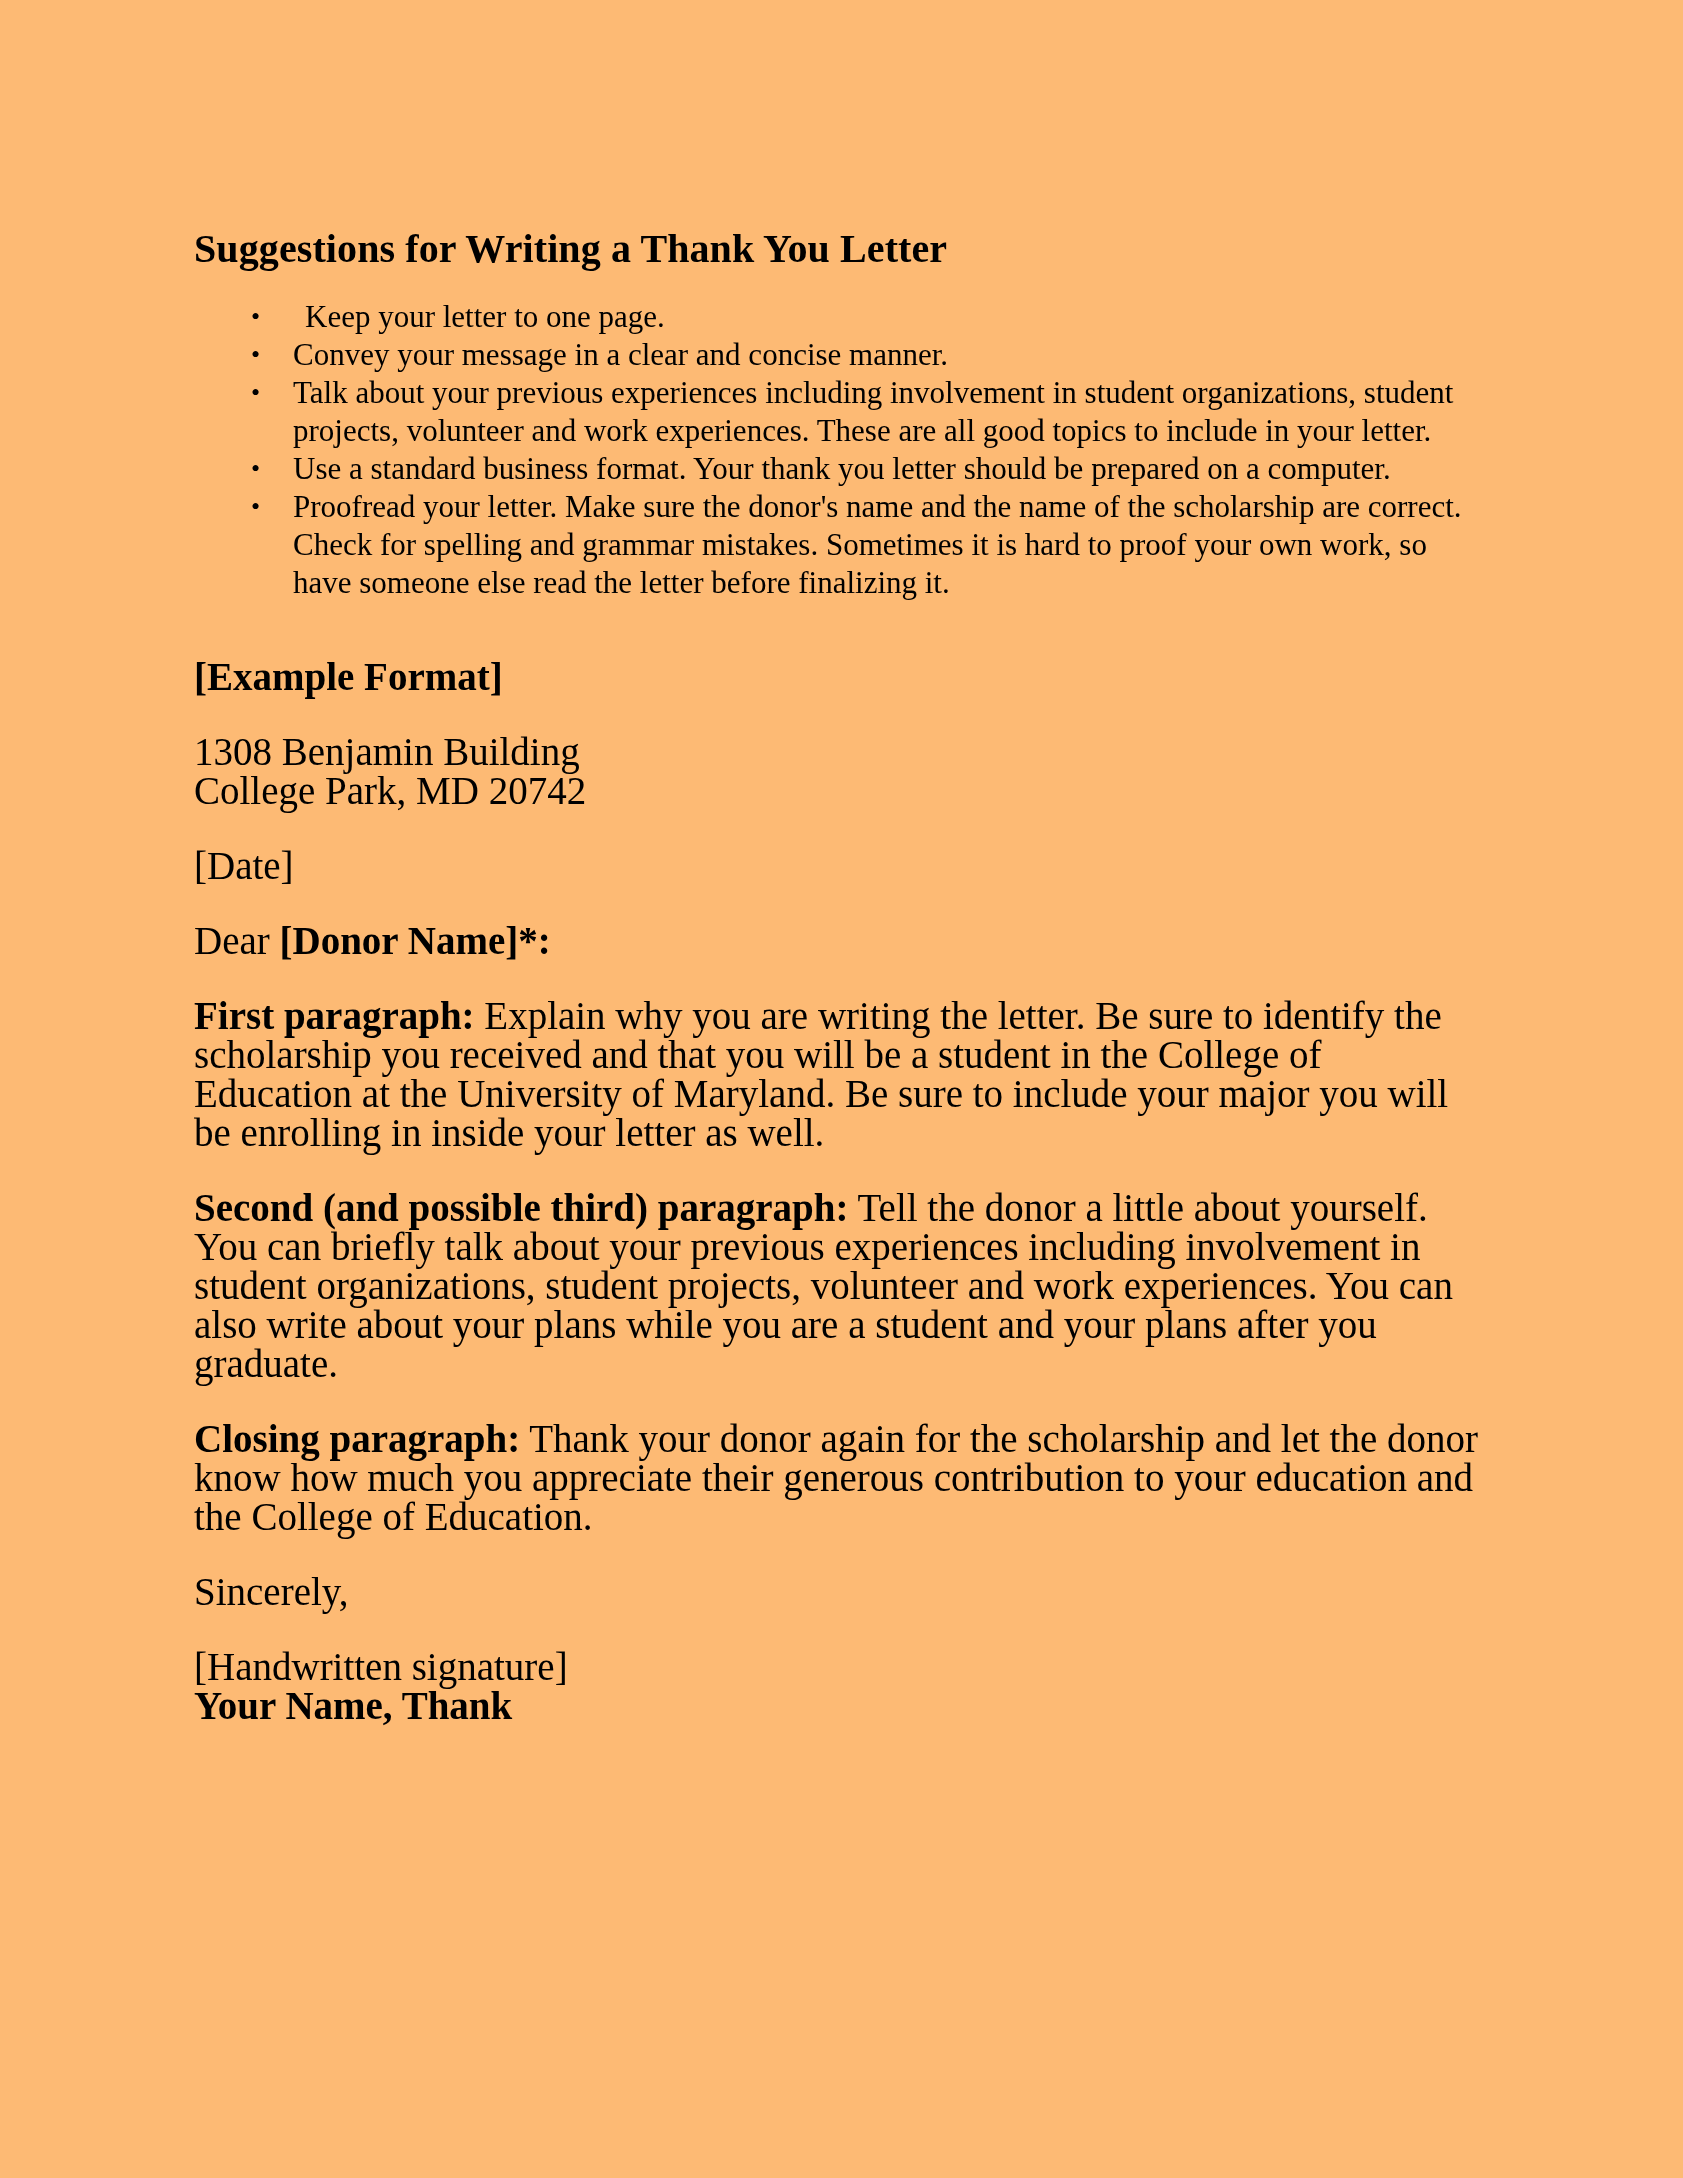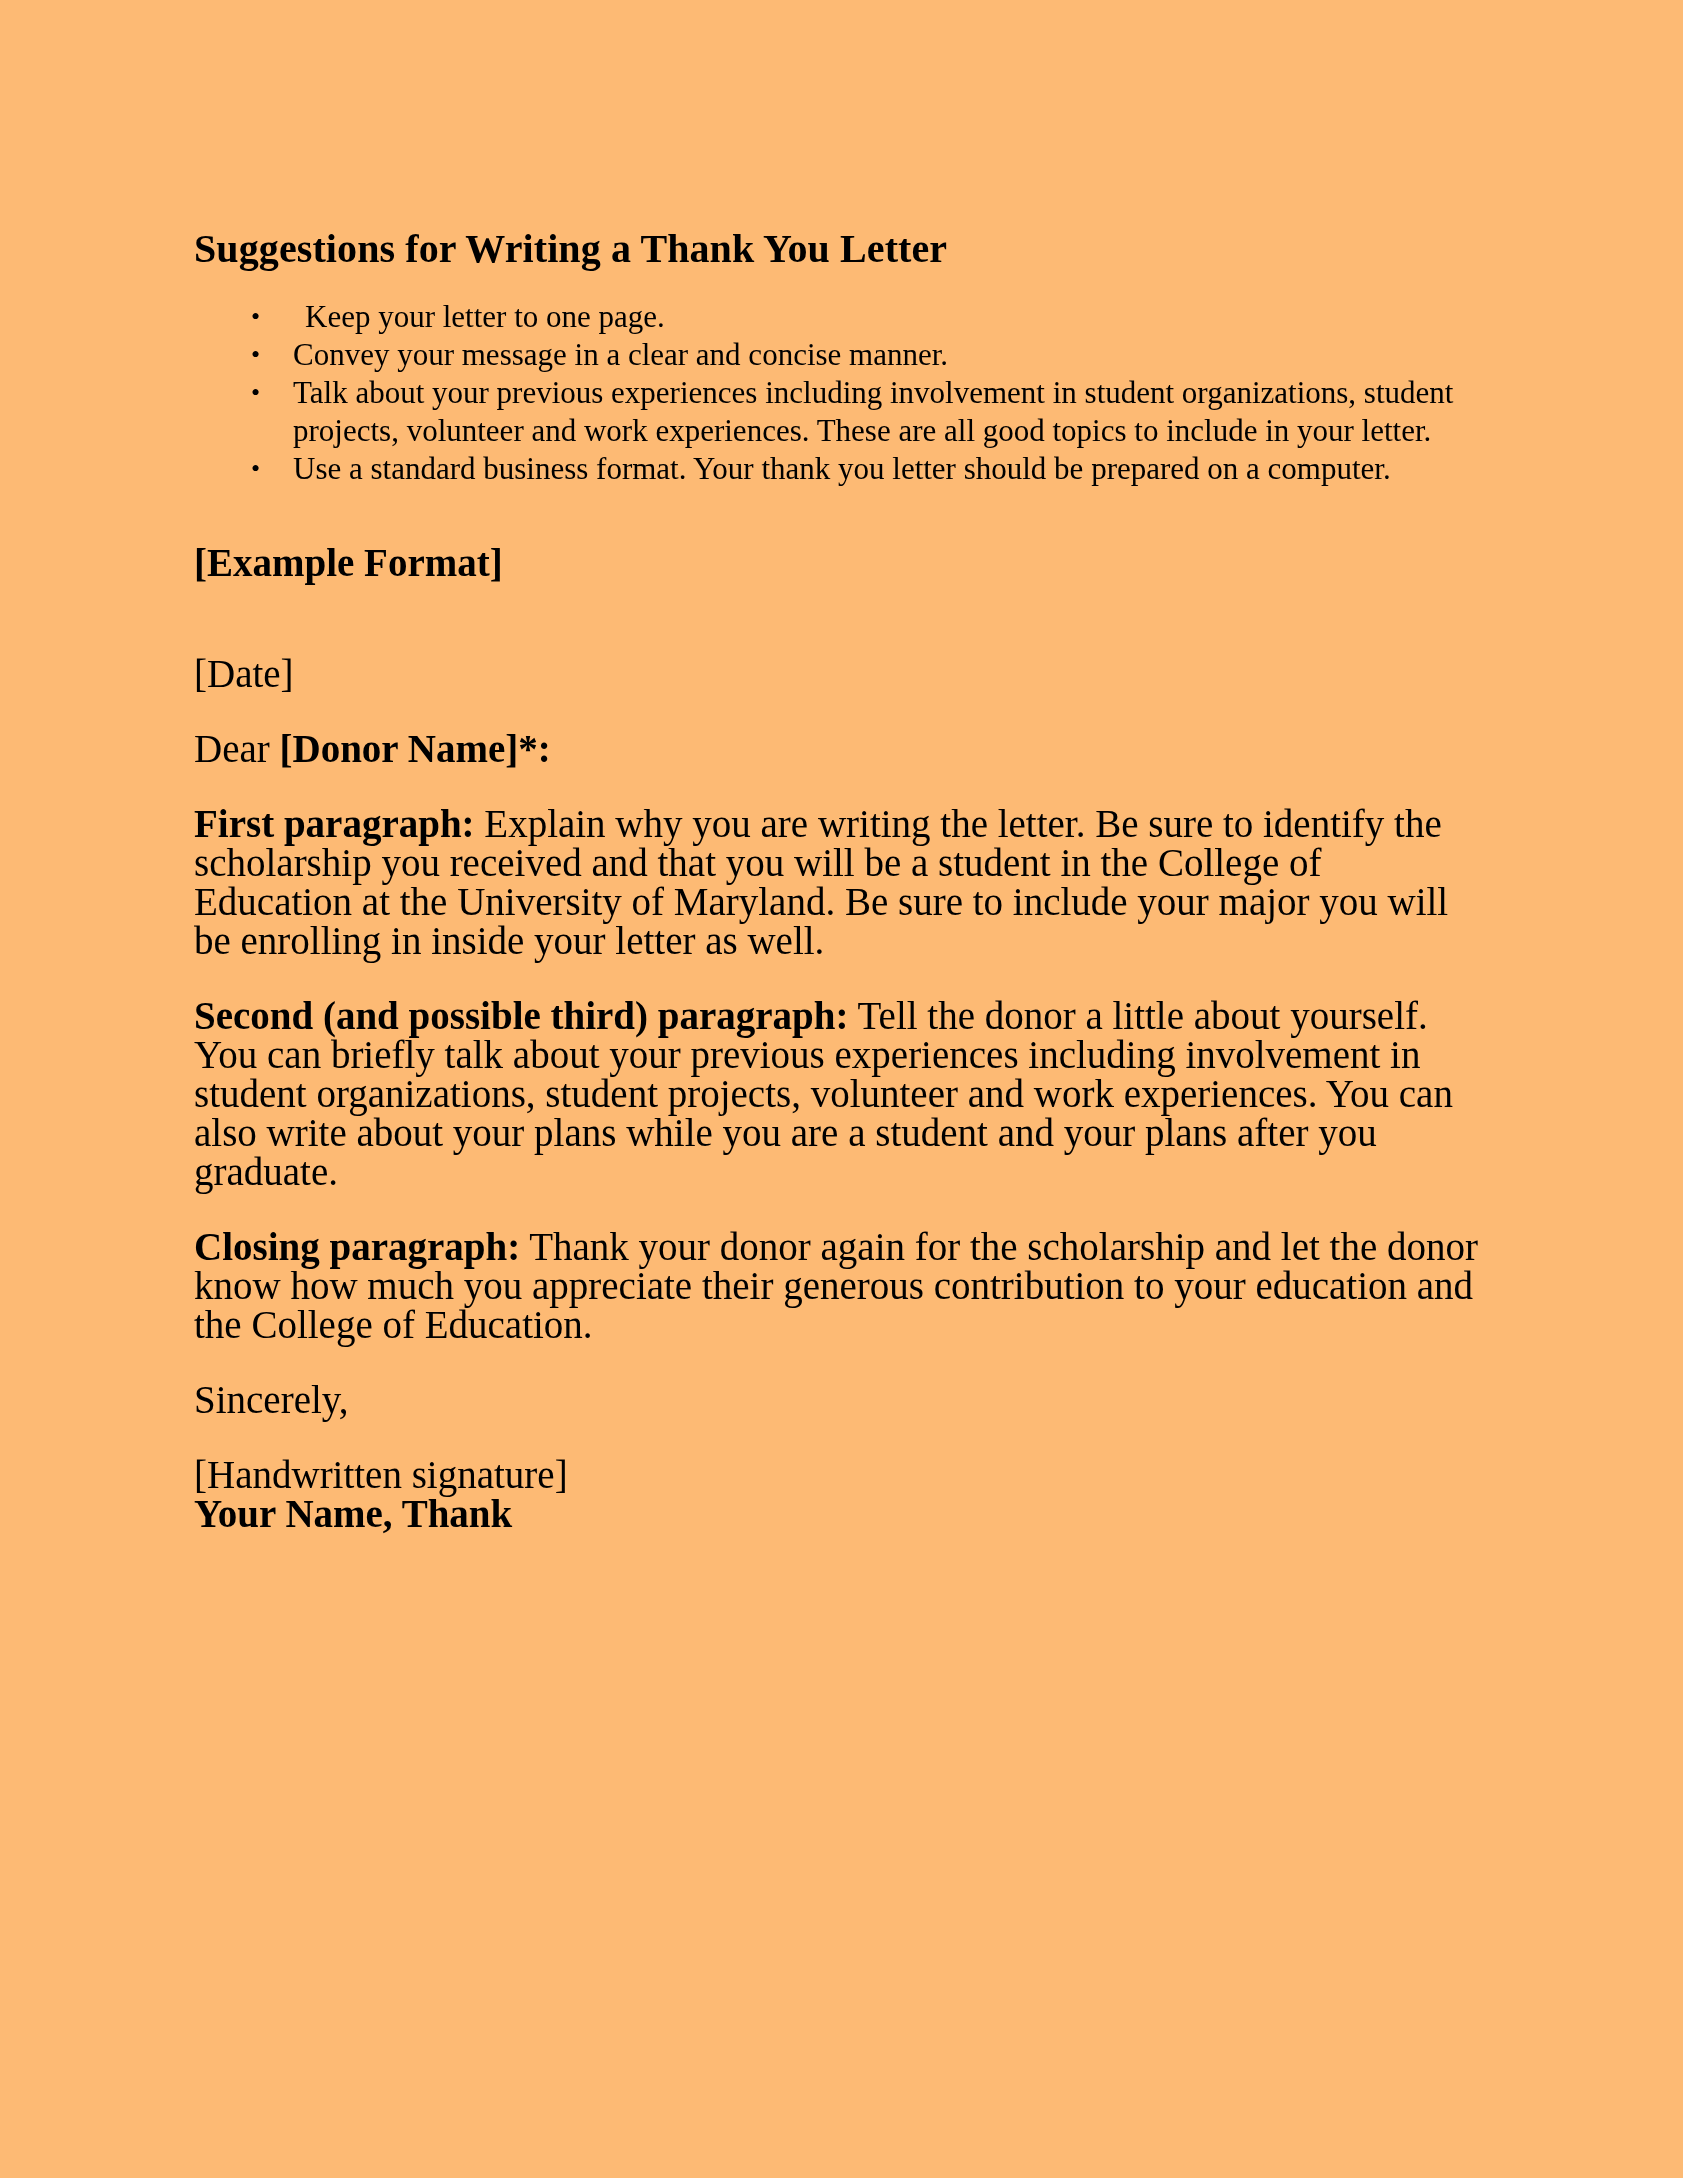--- a/index.html
+++ b/index.html
@@ -89,28 +89,33 @@
 <div class="page">
   <div class="content">
 
     <h1 class="doc-title">Suggestions for Writing a Thank You Letter</h1>
 
     <ul class="tips-list">
       <li class="lead-space"> Keep your letter to one page.</li>
       <li>Convey your message in a clear and concise manner.</li>
       <li>Talk about your previous experiences including involvement in student organizations, student projects, volunteer and work experiences. These are all good topics to include in your letter.</li>
       <li>Use a standard business format. Your thank you letter should be prepared on a computer.</li>
+      <li>Proofread your letter. Make sure the donor's name and the name of the scholarship are correct. Check for spelling and grammar mistakes. Sometimes it is hard to proof your own work, so have someone else read the letter before finalizing it.</li>
     </ul>
 
     <div class="gap-lg"></div>
 
     <p class="block bold">[Example Format]</p>
 
     <div class="gap-md"></div>
 
+    <p class="block">
+      <span class="addr-line">1308 Benjamin Building</span>
+      <span class="addr-line">College Park, MD 20742</span>
+    </p>
 
     <div class="gap-md"></div>
 
     <p class="block">[Date]</p>
 
     <div class="gap-md"></div>
 
     <p class="block">
       <span>Dear </span><b>[Donor Name]*:</b>
     </p>

